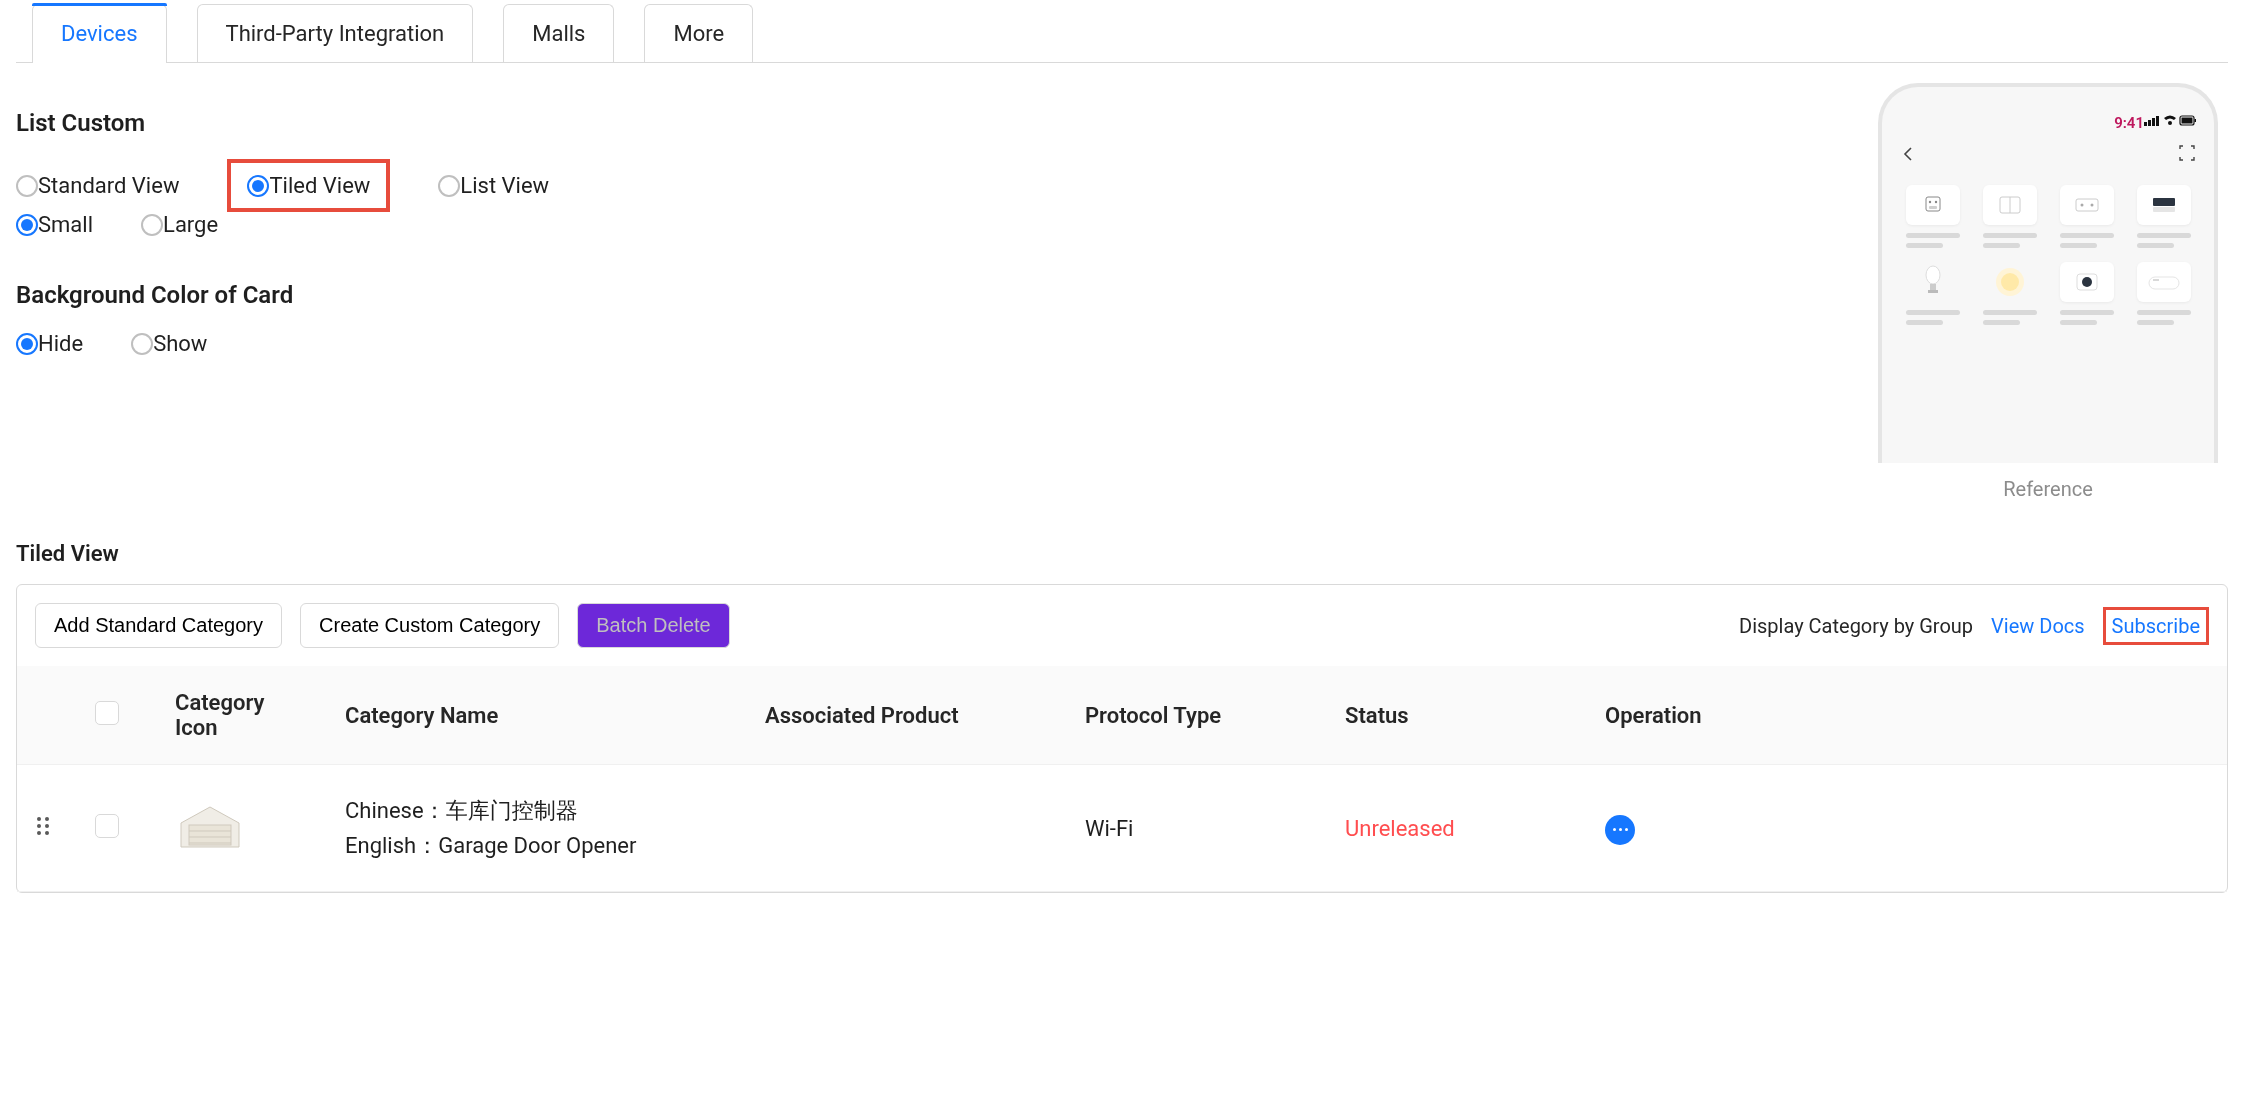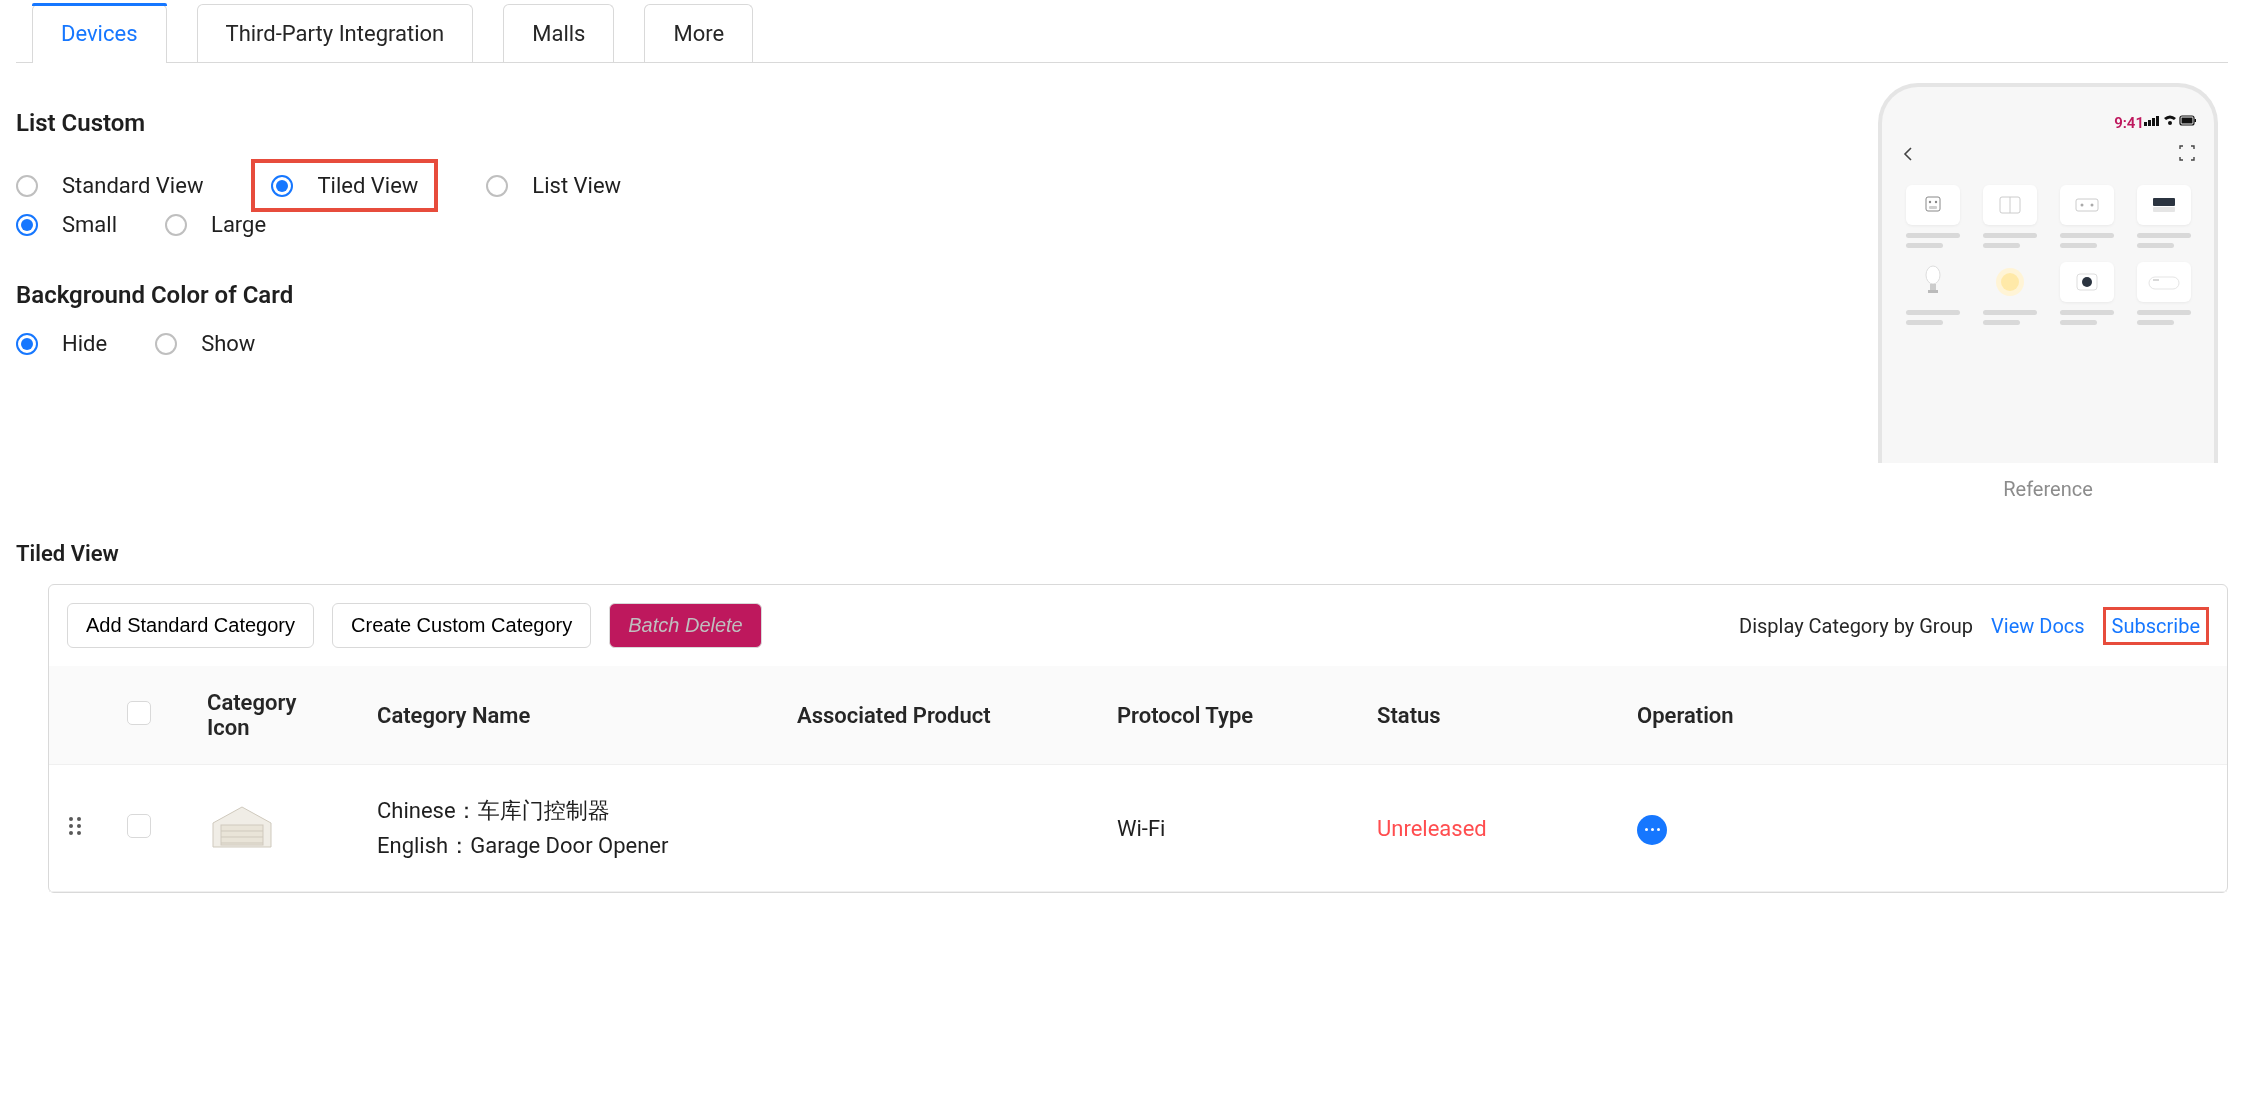--- a/index.html
+++ b/index.html
@@ -67,21 +67,21 @@
   }
   .left-col { flex: 1; padding-top: 30px; }
   .right-col { width: 360px; padding-top: 20px; text-align: center; }
 
   .section-title {
     font-size: 24px;
     font-weight: 600;
     margin: 16px 0 22px 0;
   }
   .radio-row { display: flex; gap: 48px; align-items: center; flex-wrap: wrap; }
-  .radio-opt { display: inline-flex; align-items: center; gap: 24px; cursor: pointer; font-size: 22px; }
+  .radio-opt { display: inline-flex; align-items: center; gap: 0; cursor: pointer; font-size: 22px; }
   .radio-opt .dot {
     width: 22px; height: 22px; border-radius: 50%;
     border: 2px solid #bfbfbf; display: inline-block; position: relative;
   }
   .radio-opt.selected .dot { border-color: var(--blue); }
   .radio-opt.selected .dot::after {
     content: ""; position: absolute; top: 50%; left: 50%;
     width: 12px; height: 12px; background: var(--blue);
     border-radius: 50%; transform: translate(-50%, -50%);
   }
@@ -119,34 +119,34 @@
     display:flex;align-items:center;justify-content:center;
   }
   .phone .tile .lines { width: 54px; }
   .phone .tile .lines span { display:block; height:5px; background:#d9d9d9; border-radius:3px; }
   .phone .tile .lines span + span { margin-top:5px; width: 70%; }
   .ref-caption { color: #8c8c8c; margin-top: 14px; font-size: 20px; }
 
   .subsection { font-size: 22px; font-weight: 600; margin: 40px 0 18px 0; }
 
   
-  .panel { border: 1px solid var(--border); border-radius: 6px; padding: 18px 0 0 0; margin-left: 32px; }
+  .panel { border: 1px solid var(--border); border-radius: 6px; padding: 18px 0 0 0; }
   .toolbar {
     display: flex; align-items: center; gap: 18px; padding: 0 18px 18px 18px;
   }
   .toolbar .spacer { flex: 1; }
   .btn {
     border: 1px solid var(--border);
     background: #fff;
     padding: 10px 18px;
     border-radius: 6px;
     font-size: 20px;
     cursor: pointer;
   }
-  .btn.disabled { background: #be185d; color: #bfbfbf; cursor: not-allowed; font-style: italic; }
+  .btn.disabled { background: #6d28d9; color: #bfbfbf; cursor: not-allowed; }
   .txt-label { font-size: 20px; color: #262626; }
   .link { color: var(--blue); cursor: pointer; }
   .link.boxed { border: 3px solid #e74c3c; padding: 4px 6px; }
 
   table { width: 100%; border-collapse: collapse; }
   thead th {
     background: var(--gray-bg);
     text-align: left;
     font-weight: 600;
     font-size: 22px;

